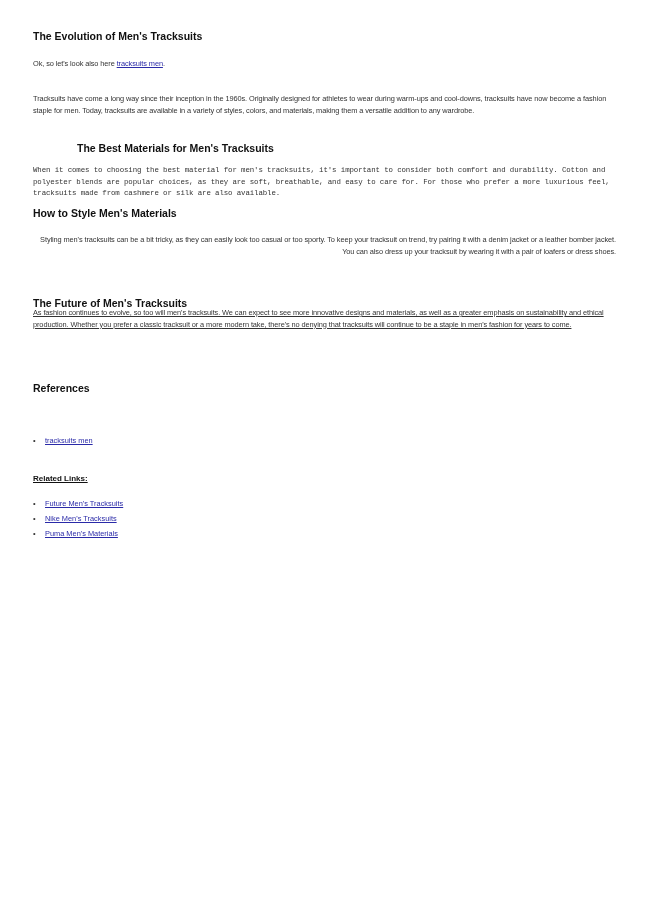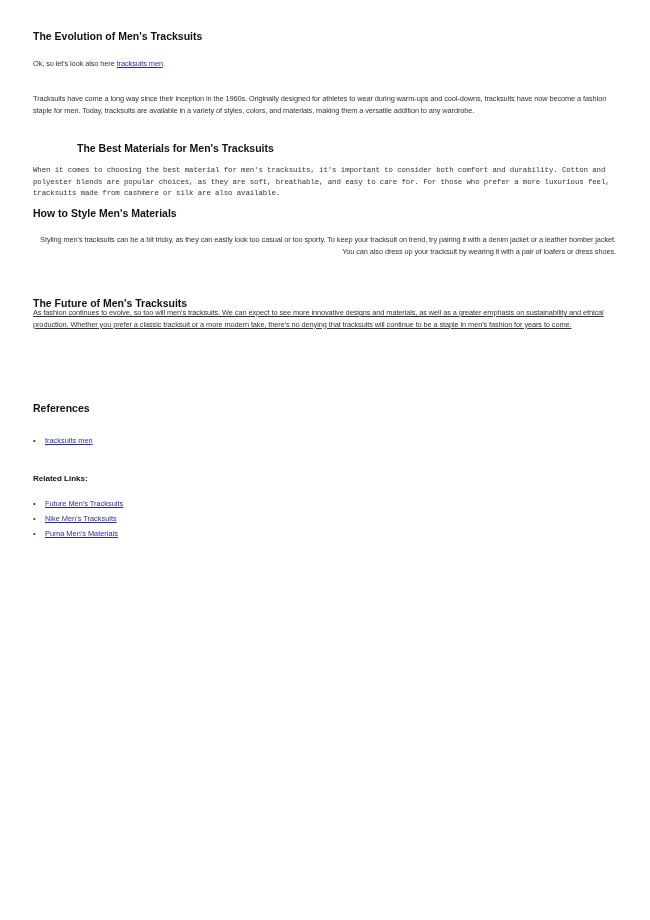--- a/index.html
+++ b/index.html
@@ -66,41 +66,42 @@
       top: 0;
       color: #333333;
     }
     .h4 {
       font-weight: bold;
       font-size: 8px;
       color: #111111;
       position: absolute;
       left: 0;
       margin: 0;
+      text-decoration: underline;
     }
   </style>
 </head>
 <body>
 
 <div class="page">
 
   <h2 style="top:30px;">The Evolution of Men's Tracksuits</h2>
   <p style="top:58px;"><span>Ok, so let's look also here </span><a href="#">tracksuits men</a><span>.</span></p>
   <p style="top:93px;">Tracksuits have come a long way since their inception in the 1960s. Originally designed for athletes to wear during warm-ups and cool-downs, tracksuits have now become a fashion staple for men. Today, tracksuits are available in a variety of styles, colors, and materials, making them a versatile addition to any wardrobe.</p>
 
   <h2 style="top:142px;margin-left:44px;">The Best Materials for Men's Tracksuits</h2>
   <p style="top:165px;font-family:Liberation Mono, monospace;">When it comes to choosing the best material for men's tracksuits, it's important to consider both comfort and durability. Cotton and polyester blends are popular choices, as they are soft, breathable, and easy to care for. For those who prefer a more luxurious feel, tracksuits made from cashmere or silk are also available.</p>
 
   <h2 style="top:207px;">How to Style Men's Materials</h2>
   <p style="top:234px;text-align:right;">Styling men's tracksuits can be a bit tricky, as they can easily look too casual or too sporty. To keep your tracksuit on trend, try pairing it with a denim jacket or a leather bomber jacket. You can also dress up your tracksuit by wearing it with a pair of loafers or dress shoes.</p>
 
   <h2 style="top:271px;margin-top:26px;">The Future of Men's Tracksuits</h2>
   <p style="top:307px;text-decoration:underline;">As fashion continues to evolve, so too will men's tracksuits. We can expect to see more innovative designs and materials, as well as a greater emphasis on sustainability and ethical production. Whether you prefer a classic tracksuit or a more modern take, there's no denying that tracksuits will continue to be a staple in men's fashion for years to come.</p>
 
-  <h2 style="top:382px;margin-top:20px;">References</h2>
+  <h2 style="top:382px;">References</h2>
   <ul style="top:433px;">
     <li>
       <span class="bullet">•</span>
       <a href="#">tracksuits men</a>
     </li>
   </ul>
 
   <div class="h4" style="top:474px;">Related Links:</div>
   <ul style="top:496px;">
     <li>

